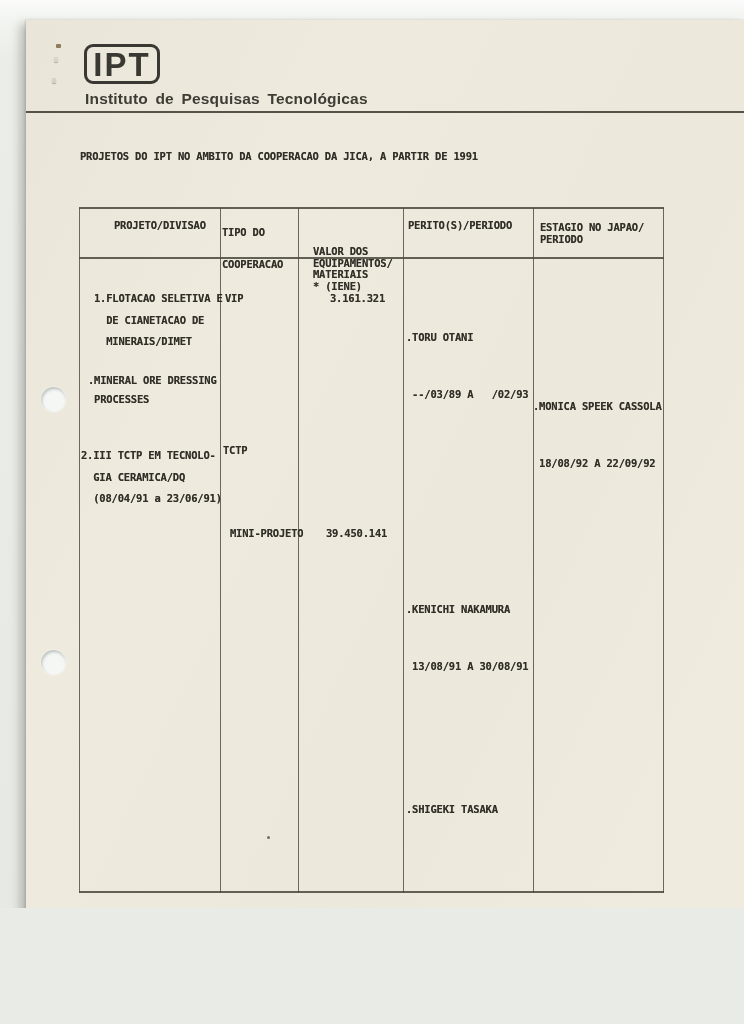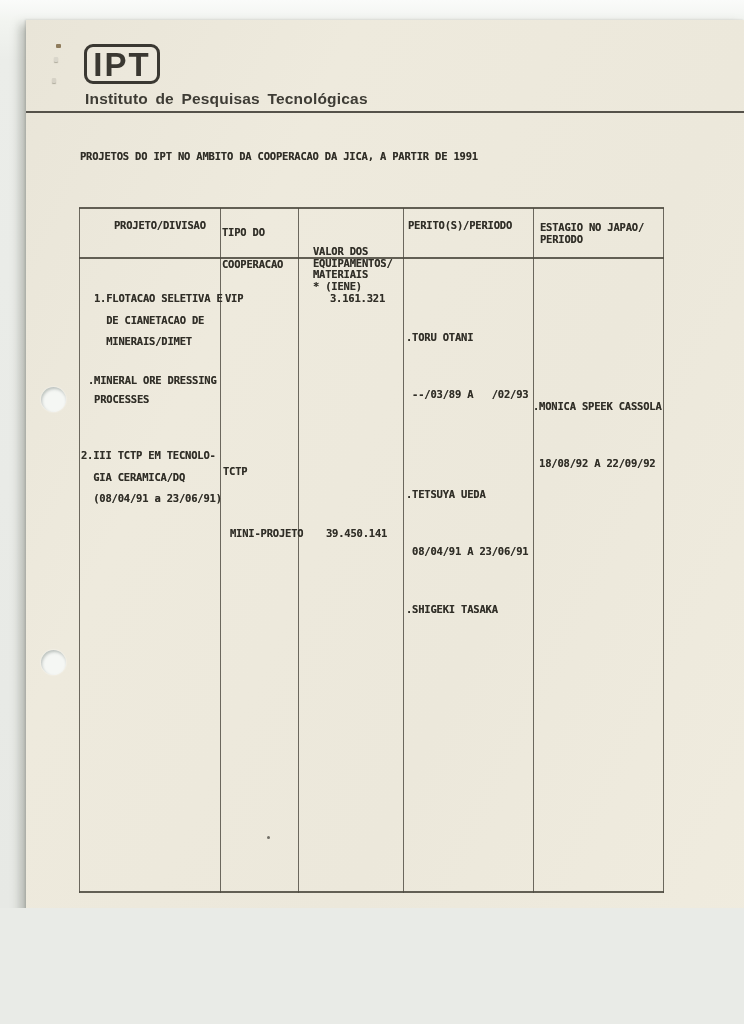--- a/index.html
+++ b/index.html
@@ -116,29 +116,29 @@
     <div> --/03/89 A   /02/93</div>
   </div>
   <div class="t lh19" style="left:533px;top:359px;">
     <div>.MONICA SPEEK CASSOLA</div>
     <div> 18/08/92 A 22/09/92</div>
   </div>
 
   <div class="t lh21" style="left:81px;top:445px;">2.III TCTP EM TECNOLO-
   GIA CERAMICA/DQ
   (08/04/91 a 23/06/91)</div>
-  <div class="t lh13" style="left:223px;top:465px;">TCTP</div>
-  <div class="t lh19" style="left:406px;top:447px;">
-    <div>.TETSUYA UEDA</div>
-    <div> 08/04/91 A 23/06/91</div>
-  </div>
+  <div class="t lh13" style="left:223px;top:444px;">TCTP</div>
 
   <div class="t lh13" style="left:222px;top:527px;padding-left:8px;">MINI-PROJETO</div>
   <div class="t lh13" style="left:326px;top:527px;">39.450.141</div>
   <div class="t lh19 stack" style="left:406px;top:524px;">
+    <div class="entry">
+      <div>.KENICHI NAKAMURA</div>
+      <div> 13/08/91 A 30/08/91</div>
+    </div>
     <div class="entry">
       <div>.SHIGEKI TASAKA</div>
       
     </div>
     
     
     
     
   </div>
 

